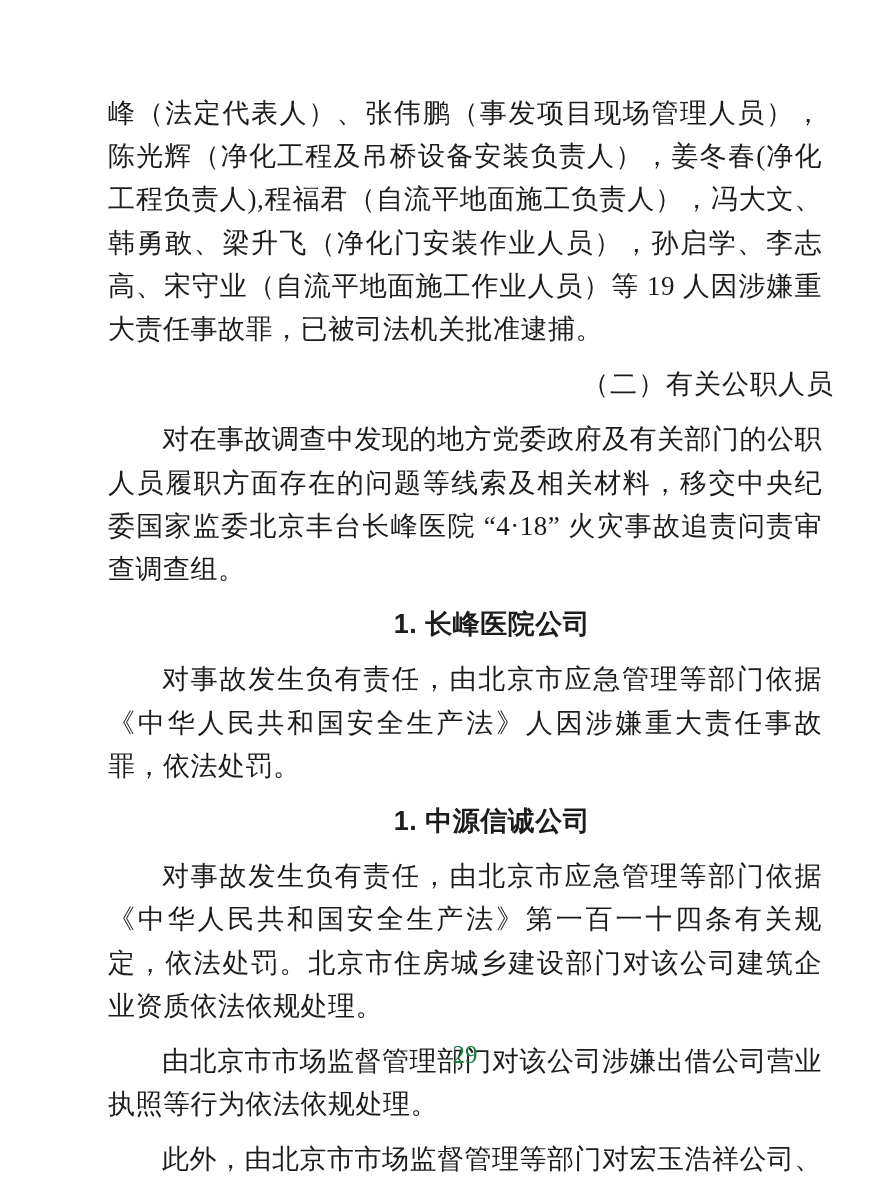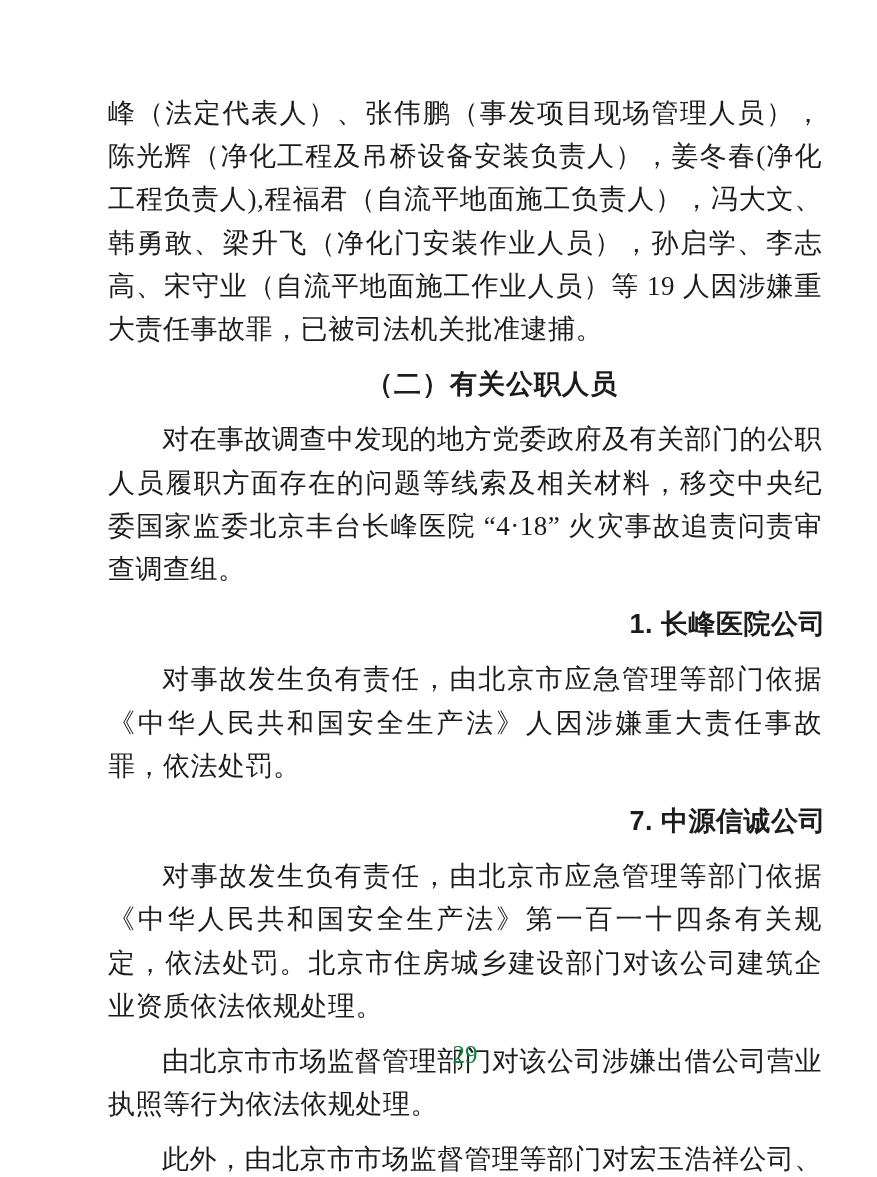--- a/index.html
+++ b/index.html
@@ -33,28 +33,28 @@
     text-align: justify;
     text-indent: 2em;
     letter-spacing: 0.5px;
   }
   .para.no-indent {
     text-indent: 0;
   }
   .subheading {
     margin: 0;
     text-indent: 2em;
-    text-align: center;
-    font-weight: bold;
+    text-align: right;
+    font-weight: normal;
     letter-spacing: 1px;
   }
   .company-heading {
-    margin: 8px;
+    margin: 0;
     text-indent: 2em;
-    text-align: right;
+    text-align: center;
     font-weight: bold;
     font-family: "Liberation Sans", "DejaVu Sans", sans-serif;
     letter-spacing: 0.5px;
   }
   .page-number {
     position: absolute;
     left: 96px;
     top: 1040px;
     width: 738px;
     text-align: center;
@@ -66,19 +66,19 @@
 </head>
 <body>
 
 <div class="doc-page">
   <div class="content">
     <p class="para no-indent">峰（法定代表人）、张伟鹏（事发项目现场管理人员），陈光辉（净化工程及吊桥设备安装负责人），姜冬春(净化工程负责人),程福君（自流平地面施工负责人），冯大文、韩勇敢、梁升飞（净化门安装作业人员），孙启学、李志高、宋守业（自流平地面施工作业人员）等 19 人因涉嫌重大责任事故罪，已被司法机关批准逮捕。</p>
     <p class="subheading">（二）有关公职人员</p>
     <p class="para">对在事故调查中发现的地方党委政府及有关部门的公职人员履职方面存在的问题等线索及相关材料，移交中央纪委国家监委北京丰台长峰医院 “4·18” 火灾事故追责问责审查调查组。</p>
     <p class="company-heading">1. 长峰医院公司</p>
     <p class="para">对事故发生负有责任，由北京市应急管理等部门依据《中华人民共和国安全生产法》人因涉嫌重大责任事故罪，依法处罚。</p>
-    <p class="company-heading">7. 中源信诚公司</p>
+    <p class="company-heading">1. 中源信诚公司</p>
     <p class="para">对事故发生负有责任，由北京市应急管理等部门依据《中华人民共和国安全生产法》第一百一十四条有关规定，依法处罚。北京市住房城乡建设部门对该公司建筑企业资质依法依规处理。</p>
     <p class="para">由北京市市场监督管理部门对该公司涉嫌出借公司营业执照等行为依法依规处理。</p>
     <p class="para">此外，由北京市市场监督管理等部门对宏玉浩祥公司、北京</p>
   </div>
   <div class="page-number">29</div>
 </div>
 
 </body></html>

